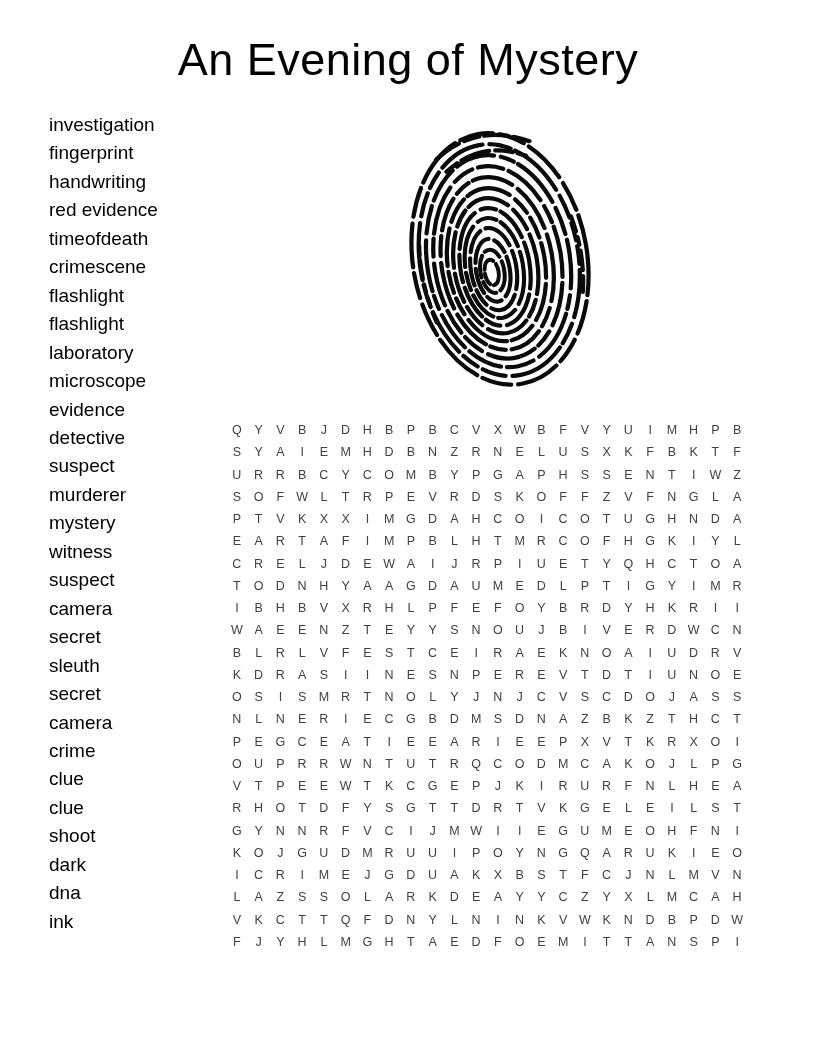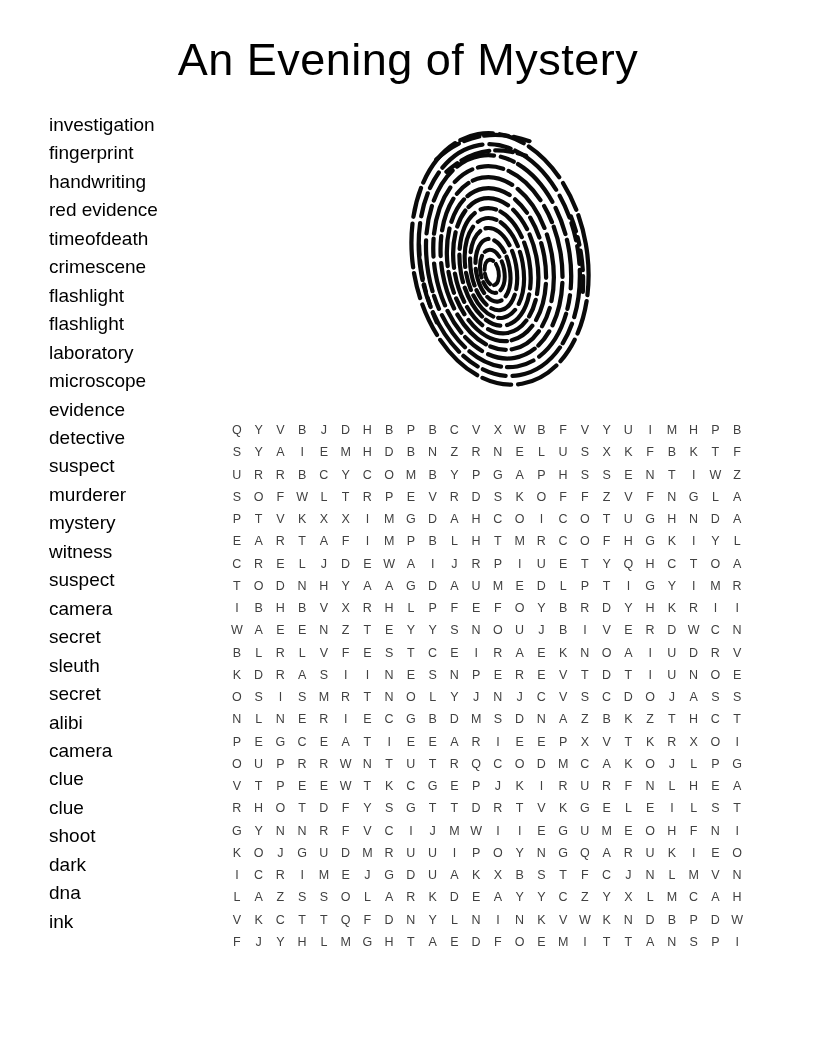--- a/index.html
+++ b/index.html
@@ -71,22 +71,22 @@
     <div class="word">detective</div>
     <div class="word">suspect</div>
     <div class="word">murderer</div>
     <div class="word">mystery</div>
     <div class="word">witness</div>
     <div class="word">suspect</div>
     <div class="word">camera</div>
     <div class="word">secret</div>
     <div class="word">sleuth</div>
     <div class="word">secret</div>
-    <div class="word">alibi</div>
     <div class="word">camera</div>
+    <div class="word">crime</div>
     <div class="word">clue</div>
     <div class="word">clue</div>
     <div class="word">shoot</div>
     <div class="word">dark</div>
     <div class="word">dna</div>
     <div class="word">ink</div>
   </div>
 
 <div class="fingerprint-wrap">
   <svg width="198" height="284" viewBox="0 0 200 286" aria-hidden="true">

